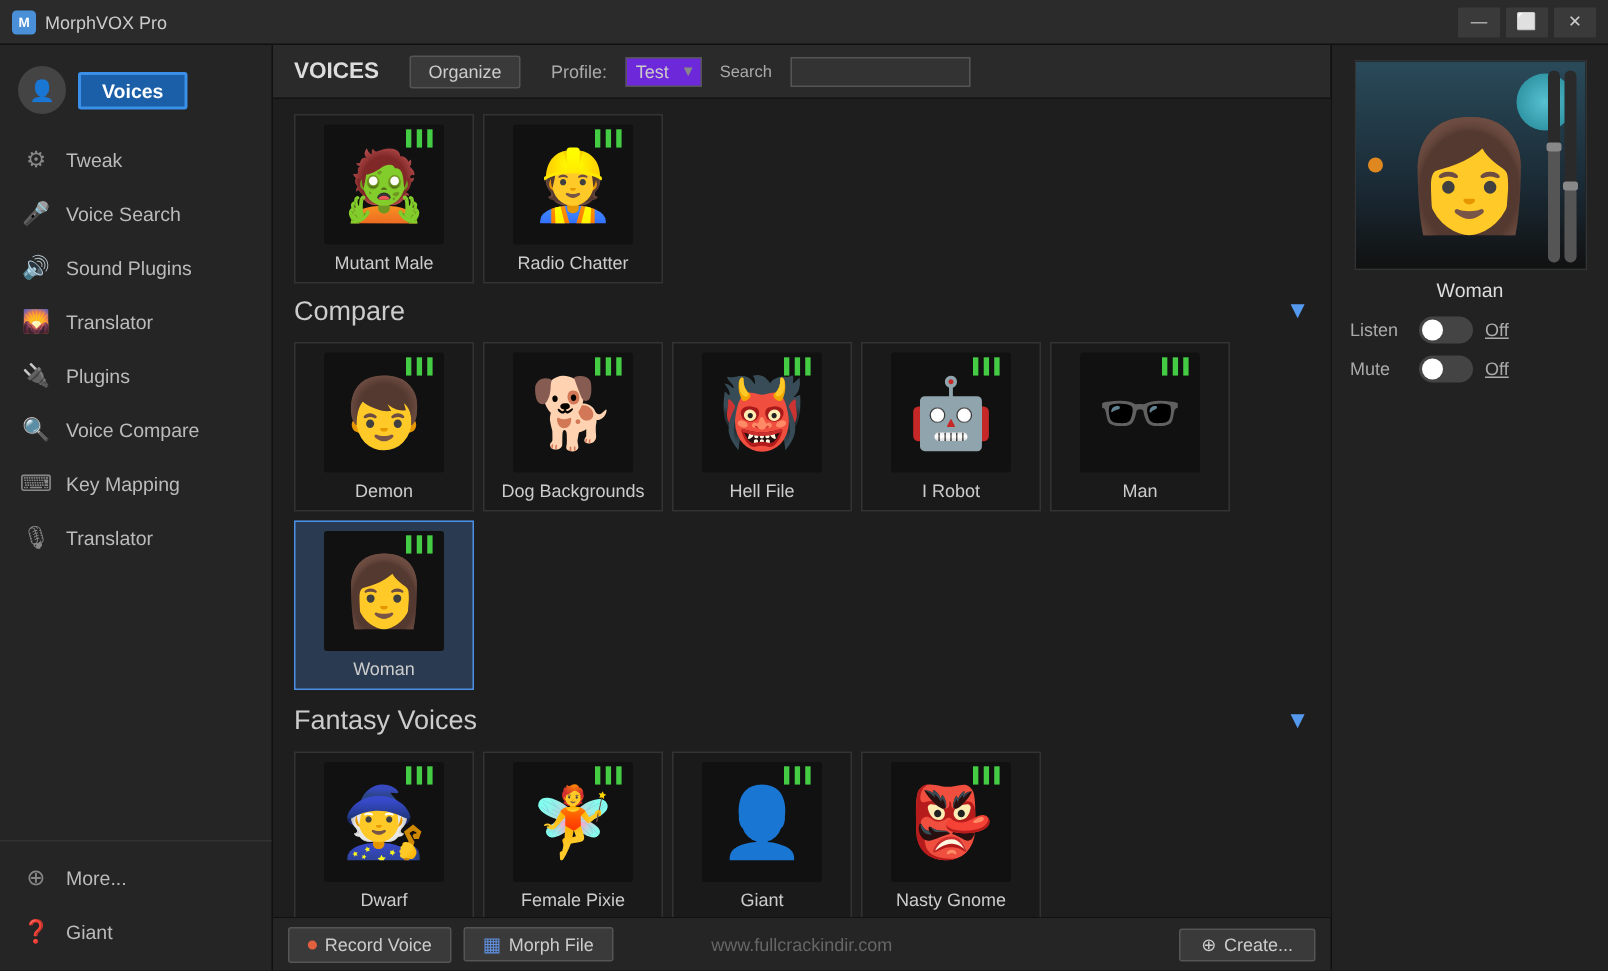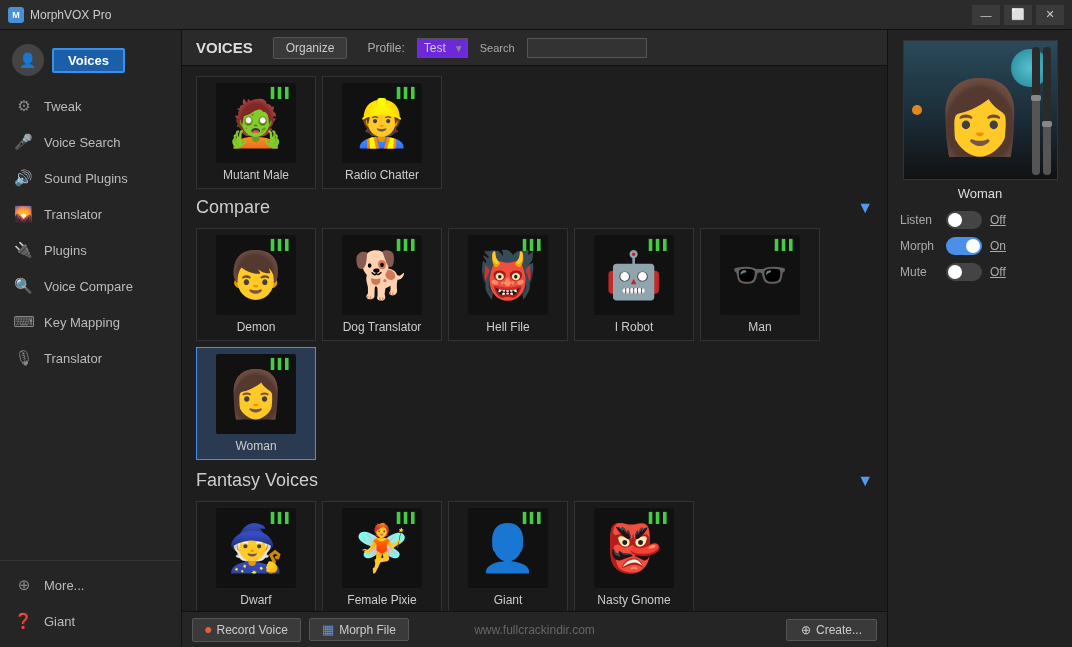--- a/index.html
+++ b/index.html
@@ -499,21 +499,21 @@
             <span style="font-size:46px;">👦</span>
             <span class="signal-icon">▌▌▌</span>
           </div>
           <span class="voice-name">Demon</span>
         </div>
         <div class="voice-card vc-dog">
           <div class="voice-card-img">
             <span style="font-size:46px;">🐕</span>
             <span class="signal-icon">▌▌▌</span>
           </div>
-          <span class="voice-name">Dog Translator</span>
+          <span class="voice-name">Dog Backgrounds</span>
         </div>
         <div class="voice-card vc-demon">
           <div class="voice-card-img">
             <span style="font-size:46px;">👹</span>
             <span class="signal-icon">▌▌▌</span>
           </div>
           <span class="voice-name">Hell File</span>
         </div>
         <div class="voice-card vc-robot">
           <div class="voice-card-img">
@@ -625,27 +625,20 @@
     <div class="rp-name">Woman</div>
 
     <div class="rp-control">
       <span class="rp-control-label">Listen</span>
       <div class="toggle-track off">
         <div class="toggle-thumb"></div>
       </div>
       <span class="toggle-state">Off</span>
     </div>
 
-    <div class="rp-control">
-      <span class="rp-control-label">Morph</span>
-      <div class="toggle-track on">
-        <div class="toggle-thumb"></div>
-      </div>
-      <span class="toggle-state">On</span>
-    </div>
 
     <div class="rp-control">
       <span class="rp-control-label">Mute</span>
       <div class="toggle-track off">
         <div class="toggle-thumb"></div>
       </div>
       <span class="toggle-state">Off</span>
     </div>
 
   </div>

